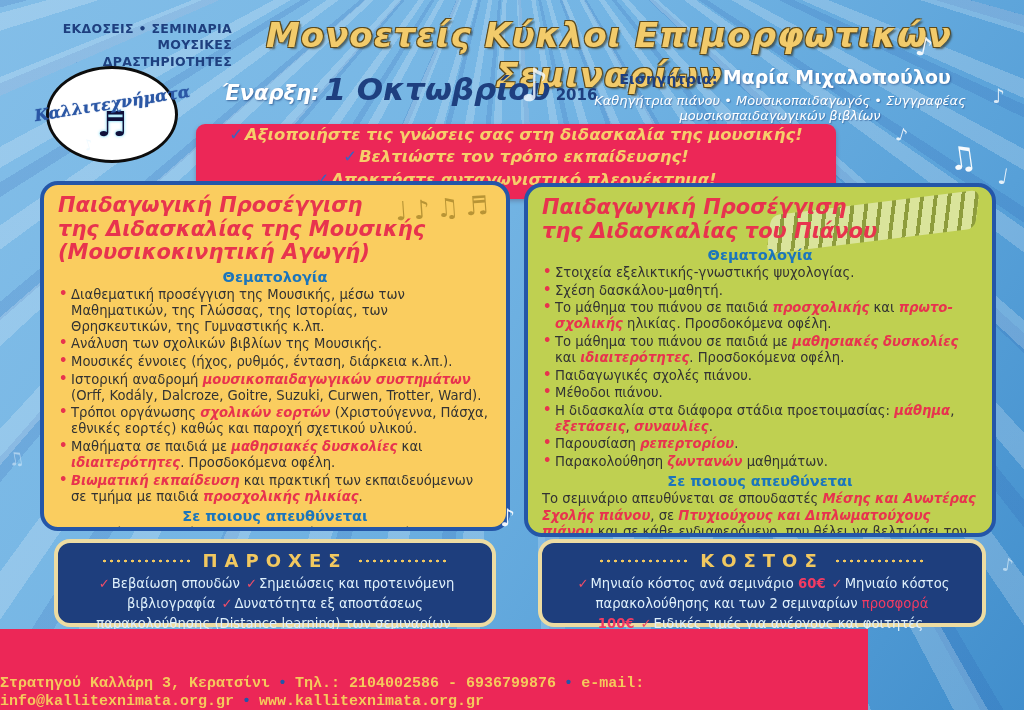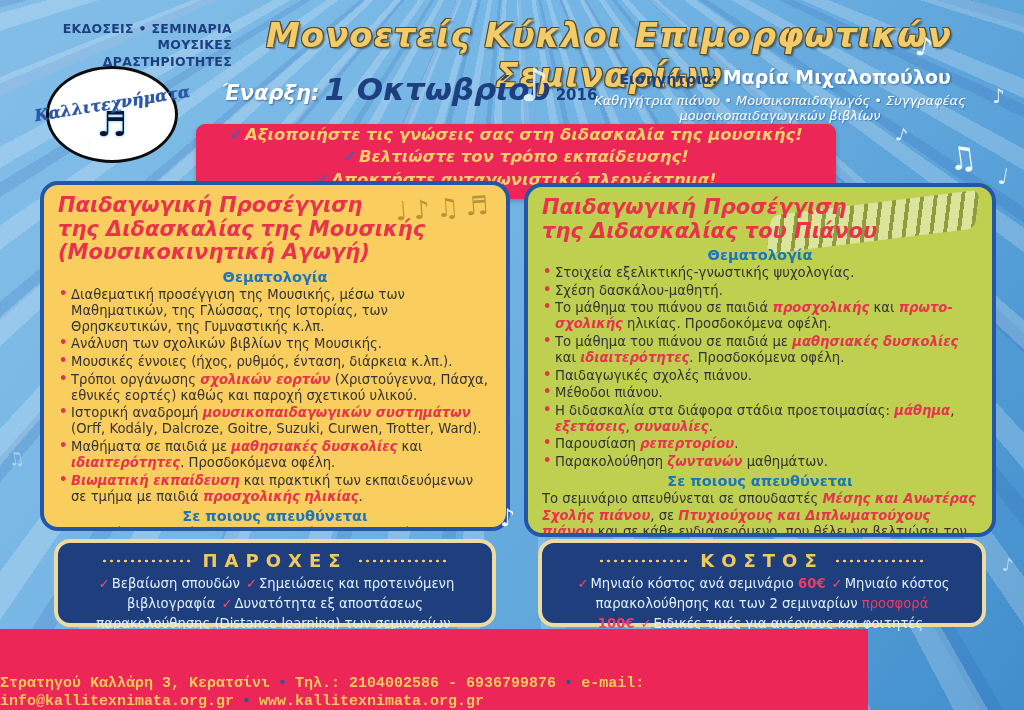--- a/index.html
+++ b/index.html
@@ -124,22 +124,22 @@
   <div class="panel panel-left">
     <div class="staff-deco">♩♪♫♬</div>
     <div class="panel-title">Παιδαγωγική Προσέγγιση
 της Διδασκαλίας της Μουσικής
 (Μουσικοκινητική Αγωγή)</div>
     <div class="section-label">Θεματολογία</div>
     <ul class="bullets">
         <li><span>Διαθεματική προσέγγιση της Μουσικής, μέσω των Μαθηματικών, της Γλώσσας, της Ιστορίας, των Θρησκευτικών, της Γυμναστικής κ.λπ.</span></li>
         <li><span>Ανάλυση των σχολικών βιβλίων της Μουσικής.</span></li>
         <li><span>Μουσικές έννοιες (ήχος, ρυθμός, ένταση, διάρκεια κ.λπ.).</span></li>
+        <li><span>Ιστορική αναδρομή </span><span class="red">μουσικοπαιδαγωγικών συστημάτων</span><span> (Orff, Kodály, Dalcroze, Goitre, Suzuki, Curwen, Trotter, Ward).</span></li>
         <li><span>Τρόποι οργάνωσης </span><span class="red">σχολικών εορτών</span><span> (Χριστούγεννα, Πάσχα, εθνικές εορτές) καθώς και παροχή σχετικού υλικού.</span></li>
-        <li><span>Ιστορική αναδρομή </span><span class="red">μουσικοπαιδαγωγικών συστημάτων</span><span> (Orff, Kodály, Dalcroze, Goitre, Suzuki, Curwen, Trotter, Ward).</span></li>
         <li><span>Μαθήματα σε παιδιά με </span><span class="red">μαθησιακές δυσκολίες</span><span> και </span><span class="red">ιδιαιτερότητες</span><span>. Προσδοκόμενα οφέλη.</span></li>
         <li><span class="red">Βιωματική εκπαίδευση</span><span> και πρακτική των εκπαιδευόμενων σε τμήμα με παιδιά </span><span class="red">προσχολικής ηλικίας</span><span>.</span></li>
       </ul>
     <div class="section-label">Σε ποιους απευθύνεται</div>
     <ul class="paragraph">
         <li><span>Το σεμινάριο απευθύνεται σε μουσικούς, νηπιαγωγούς δασκάλους και σε όσους ενδιαφέρονται να μάθουν σχετικά με τον τρόπο διδασκαλίας της μουσικής.</span></li>
       </ul>
   </div>
 
   <div class="panel panel-right">

